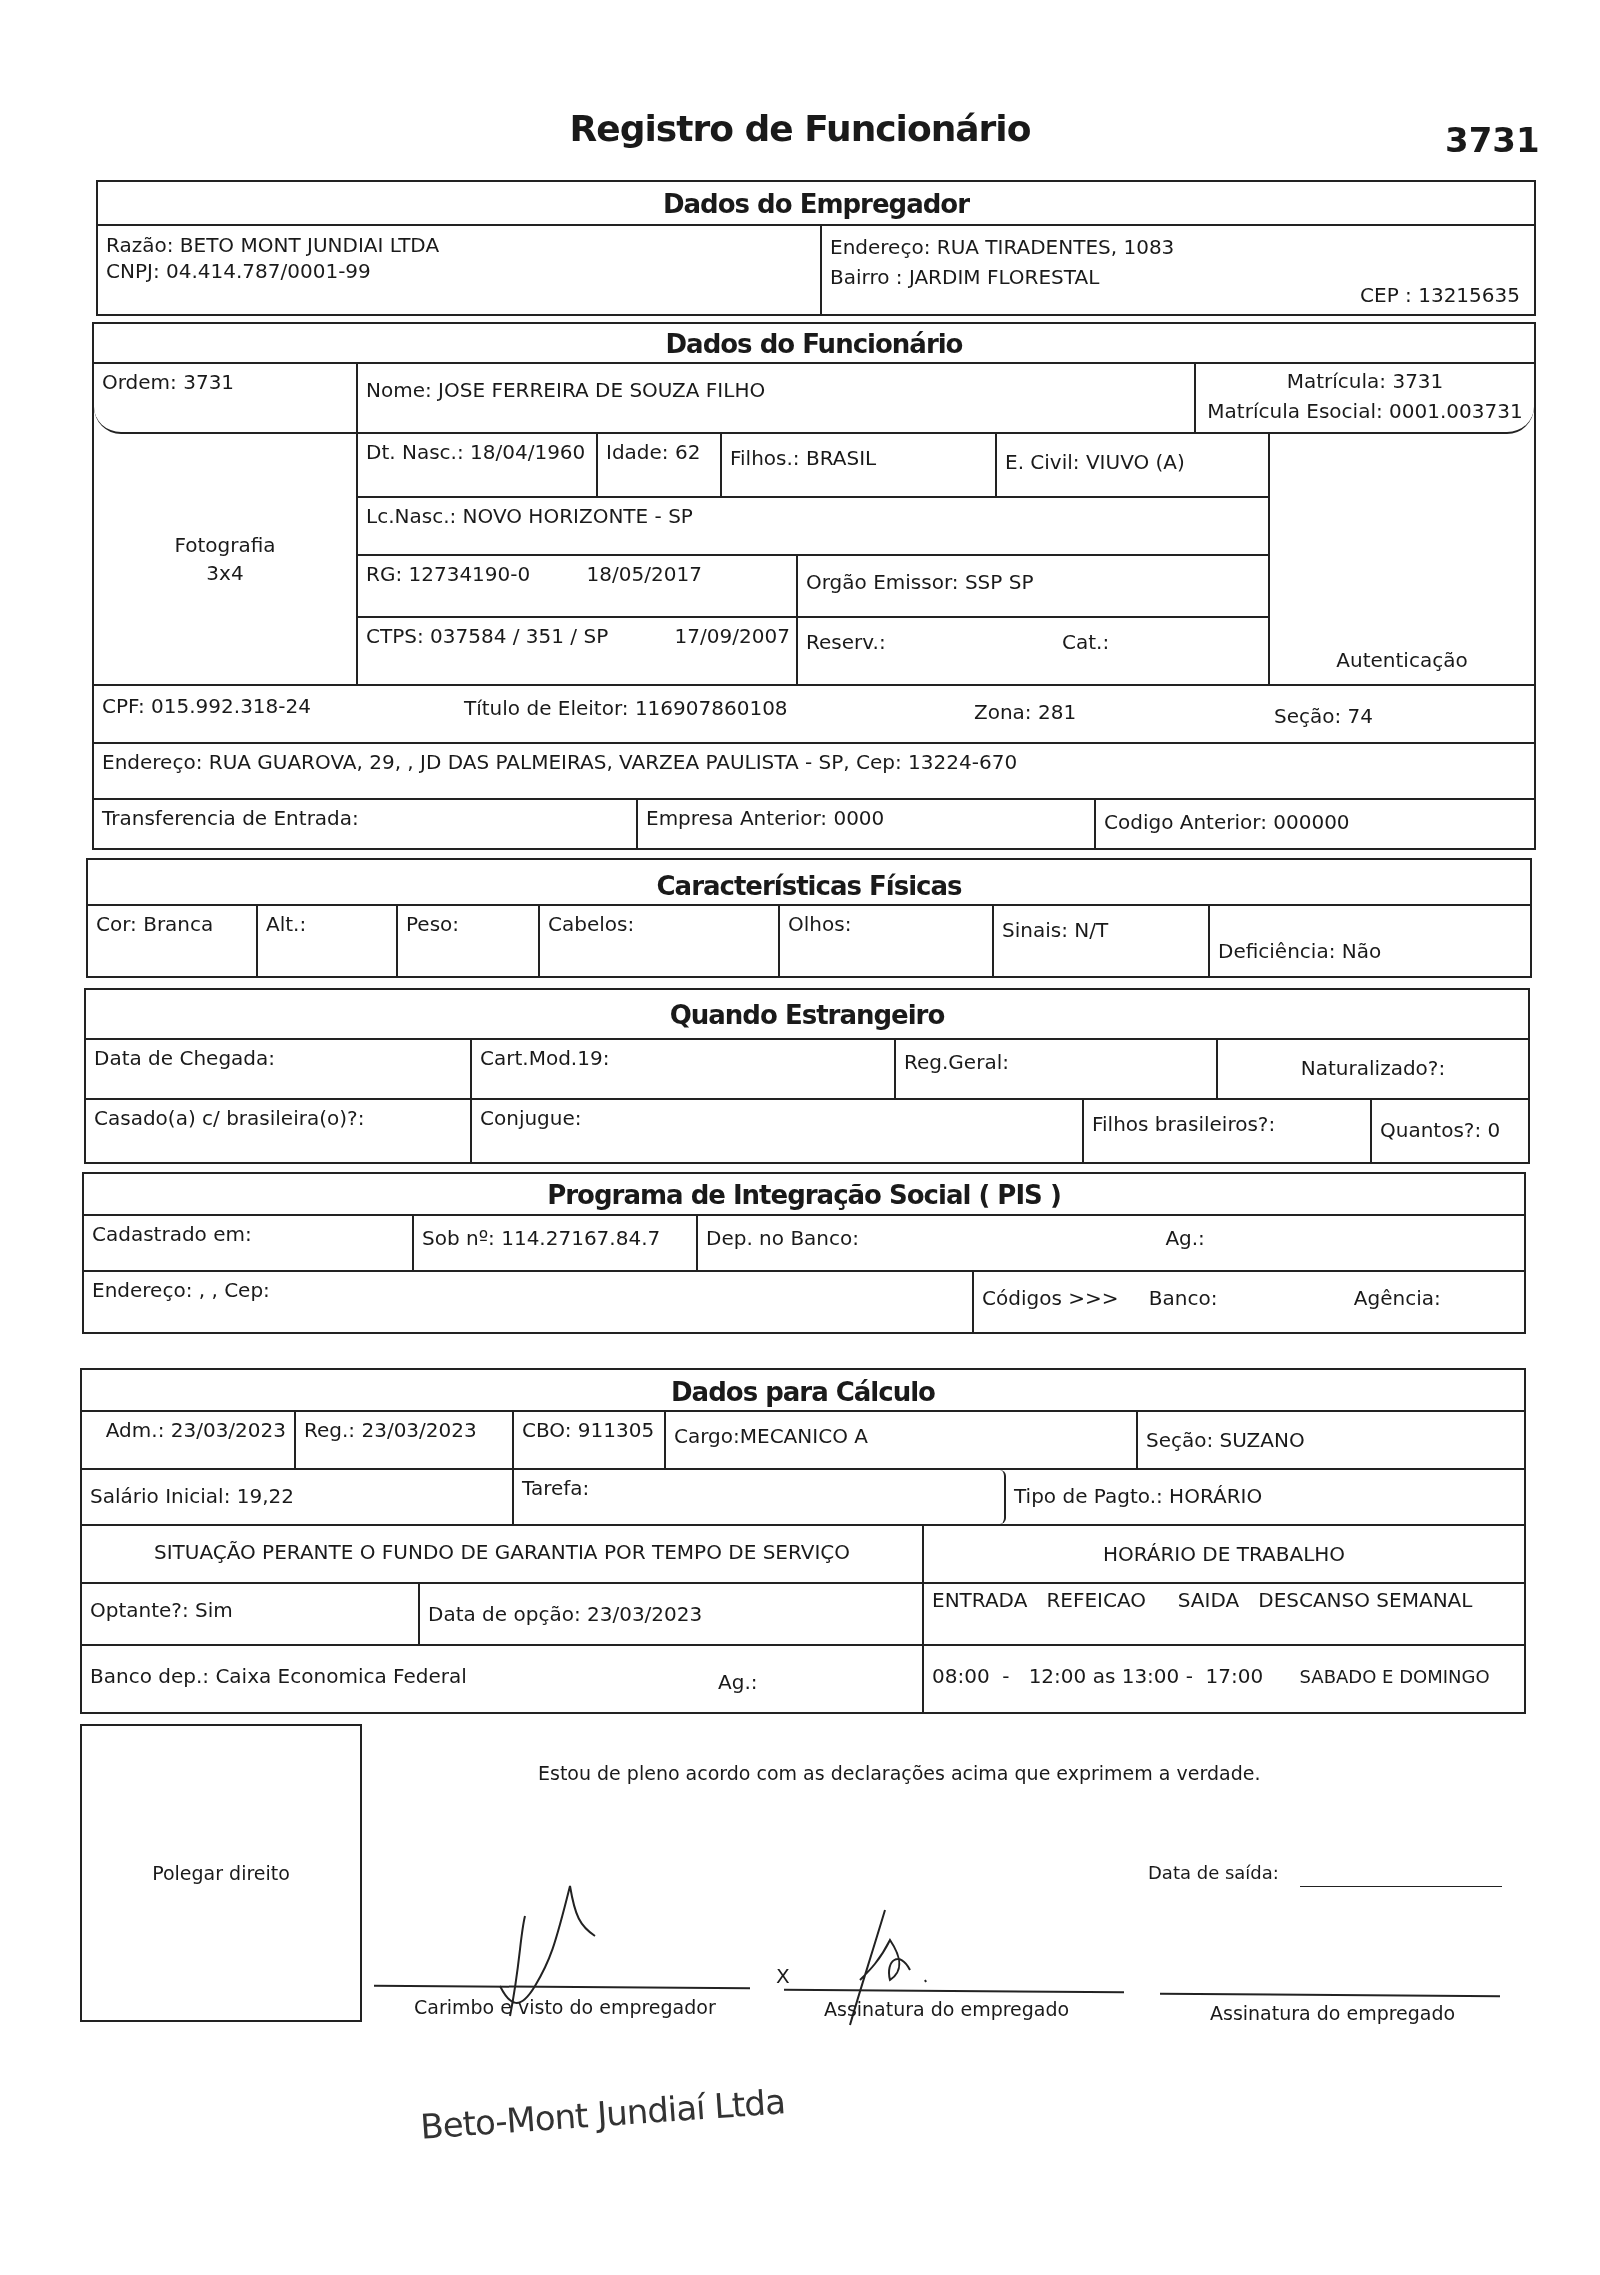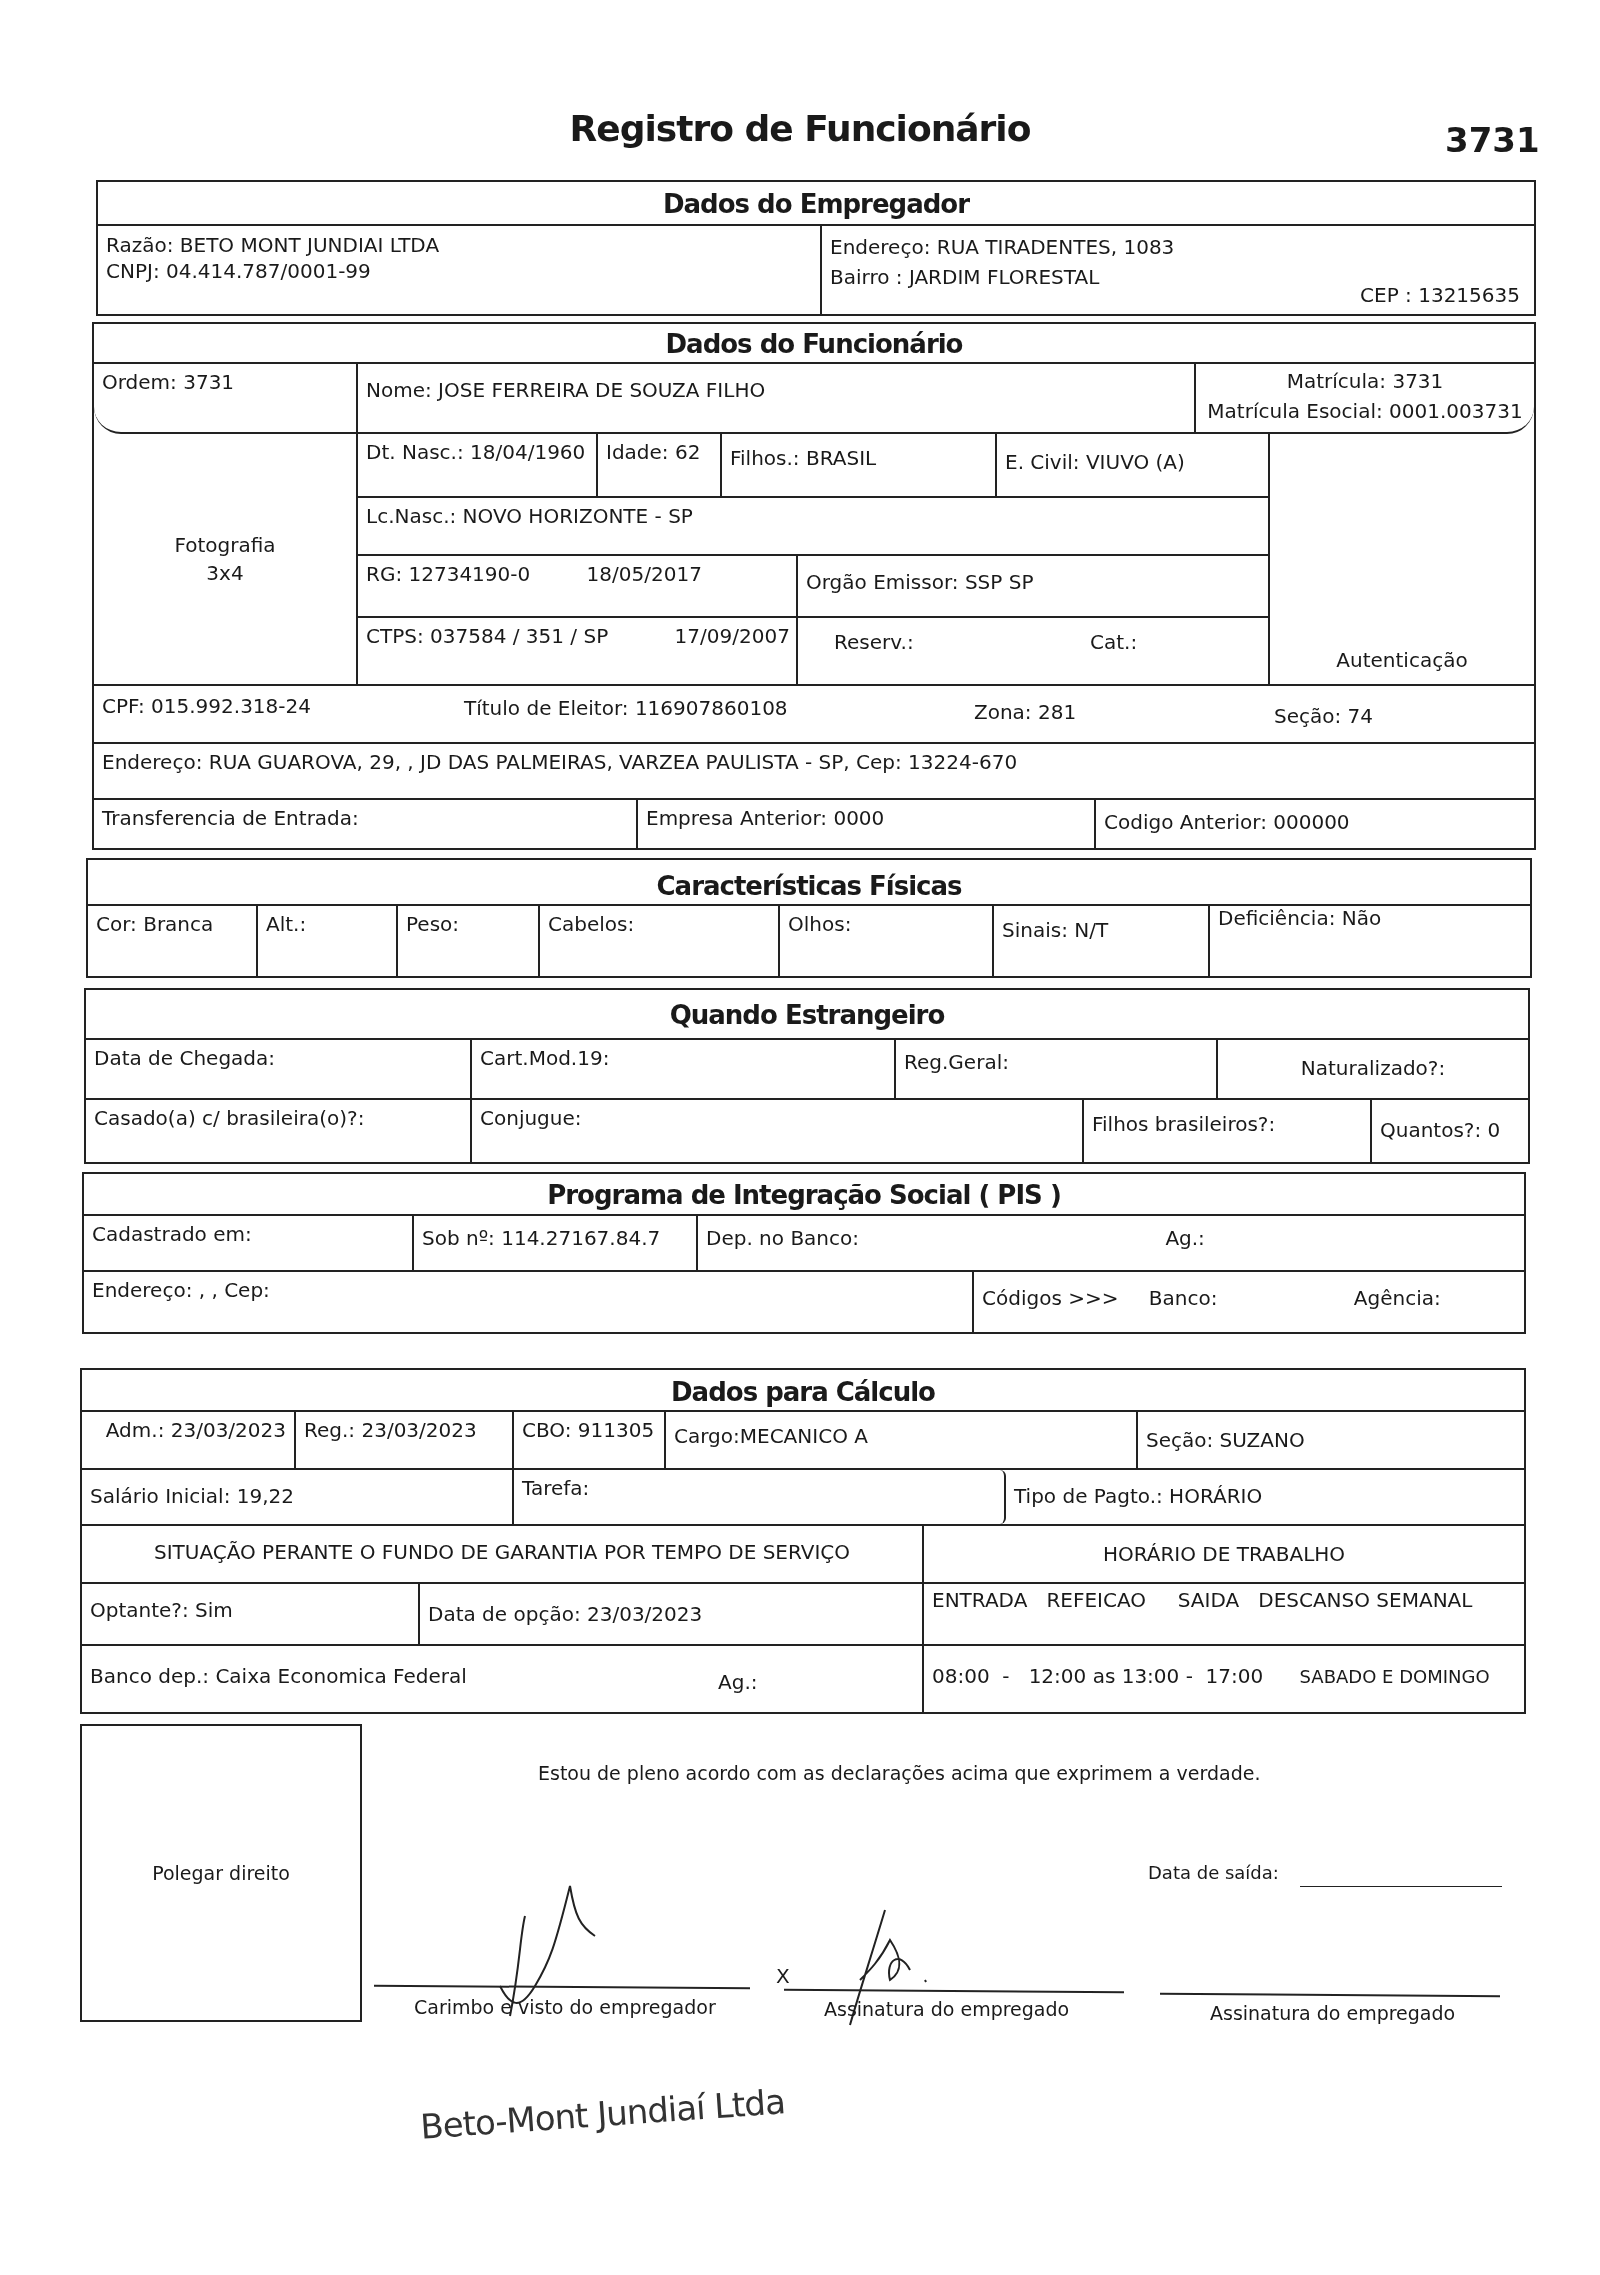--- a/index.html
+++ b/index.html
@@ -68,21 +68,21 @@
           <span>RG: 12734190-0</span>
           <span style="margin-left:50px;">18/05/2017</span>
         </div>
         <div class="cell" style="flex:1;padding-top:14px;">Orgão Emissor: SSP SP</div>
       </div>
       <div class="row" style="flex:1;">
         <div class="cell" style="width:440px;">
           <span>CTPS: 037584 / 351 / SP</span>
           <span style="margin-left:60px;">17/09/2007</span>
         </div>
-        <div class="cell" style="flex:1;padding-top:12px;margin-left:28px;">
+        <div class="cell" style="flex:1;padding-top:12px;">
           <span>Reserv.:</span>
           <span style="margin-left:170px;">Cat.:</span>
         </div>
       </div>
     </div>
     <div class="cell ctr" style="flex:1;display:flex;align-items:flex-end;justify-content:center;padding-bottom:12px;">
       <span>Autenticação</span>
     </div>
   </div>
   <div class="row" style="height:58px;position:relative;">
@@ -103,21 +103,21 @@
 
 <div class="box" style="top:858px;left:86px;width:1446px;height:120px;">
   <div class="hdr" style="height:46px;line-height:52px;">Características Físicas</div>
   <div class="row" style="height:70px;">
     <div class="cell" style="width:170px;">Cor: Branca</div>
     <div class="cell" style="width:140px;">Alt.:</div>
     <div class="cell" style="width:142px;">Peso:</div>
     <div class="cell" style="width:240px;">Cabelos:</div>
     <div class="cell" style="width:214px;">Olhos:</div>
     <div class="cell" style="width:216px;padding-top:12px;">Sinais: N/T</div>
-    <div class="cell" style="flex:1;padding-top:0;">Deficiência: Não</div>
+    <div class="cell" style="flex:1;padding-top:33px;">Deficiência: Não</div>
   </div>
 </div>
 
 <div class="box" style="top:988px;left:84px;width:1446px;height:176px;">
   <div class="hdr" style="height:50px;line-height:50px;">Quando Estrangeiro</div>
   <div class="row" style="height:60px;">
     <div class="cell" style="width:386px;">Data de Chegada:</div>
     <div class="cell" style="width:424px;">Cart.Mod.19:</div>
     <div class="cell" style="width:322px;padding-top:10px;">Reg.Geral:</div>
     <div class="cell ctr" style="flex:1;padding-top:16px;">Naturalizado?:</div>

